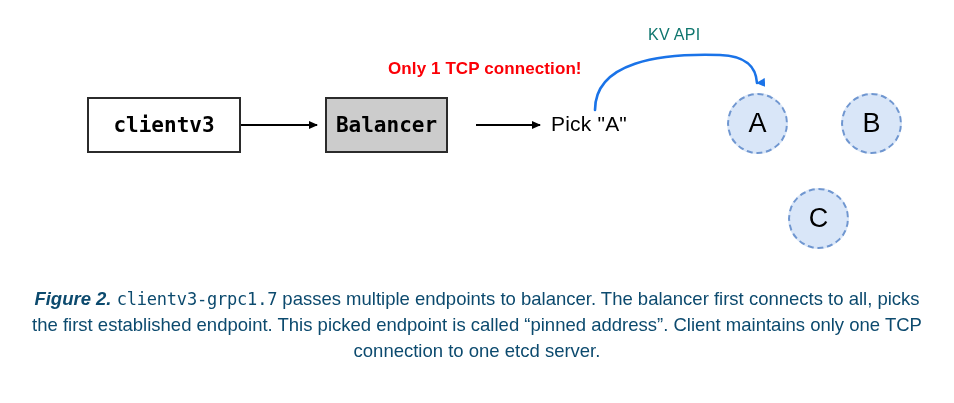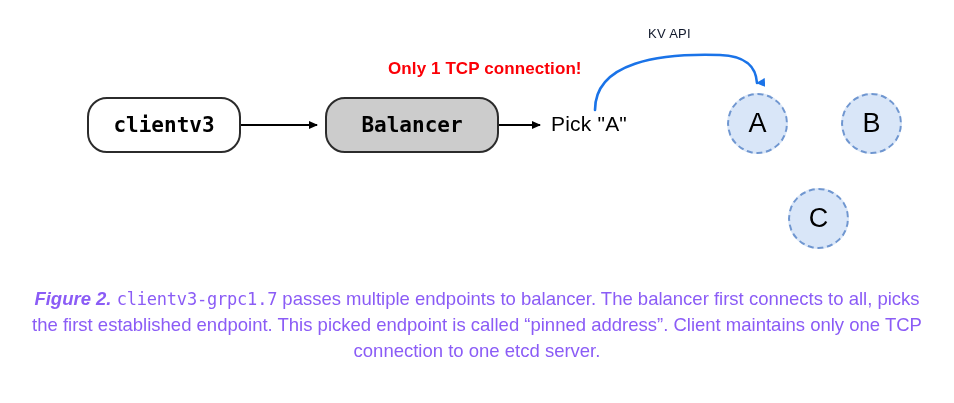--- a/index.html
+++ b/index.html
@@ -59,22 +59,22 @@
     color: #fb0007;
     white-space: nowrap;
     letter-spacing: 0.1px;
     margin-top: 32px;
   }
 
   .lbl-kv-api {
     position: absolute;
     left: 648px;
     top: 26px;
-    font-size: 13px;
-    color: #0f172a;
+    font-size: 16px;
+    color: #0f766e;
     white-space: nowrap;
     letter-spacing: 0.3px;
   }
 
   .lbl-pick-a {
     position: absolute;
     left: 551px;
     top: 112px;
     font-size: 21px;
     white-space: nowrap;
@@ -85,36 +85,35 @@
   .node-box {
     position: absolute;
     box-sizing: border-box;
     display: flex;
     align-items: center;
     justify-content: center;
     font-family: "DejaVu Sans Mono", "Liberation Mono", monospace;
     font-weight: bold;
     font-size: 21px;
     letter-spacing: 0px;
-    border-radius: 20px;
   }
 
   .box-clientv3 {
     left: 87px;
     top: 97px;
     width: 154px;
     height: 56px;
     background: #ffffff;
     border: 2px solid #2b2b2b;
   }
 
   .box-balancer {
     left: 325px;
     top: 97px;
-    width: 174px;
+    width: 123px;
     height: 56px;
     background: #cccccc;
     border: 2px solid #2b2b2b;
   }
 
   
   .endpoint-circle {
     position: absolute;
     box-sizing: border-box;
     width: 61px;
@@ -135,21 +134,21 @@
 
   
   .caption {
     position: absolute;
     left: 28px;
     top: 286px;
     width: 898px;
     text-align: center;
     font-size: 18.5px;
     line-height: 26px;
-    color: #8b5cf6;
+    color: #0c4a6e;
   }
   .caption .fig-label {
     font-style: italic;
     font-weight: bold;
   }
   .caption .mono {
     font-family: "DejaVu Sans Mono", "Liberation Mono", monospace;
     font-size: 17px;
     font-weight: normal;
     letter-spacing: -0.2px;

